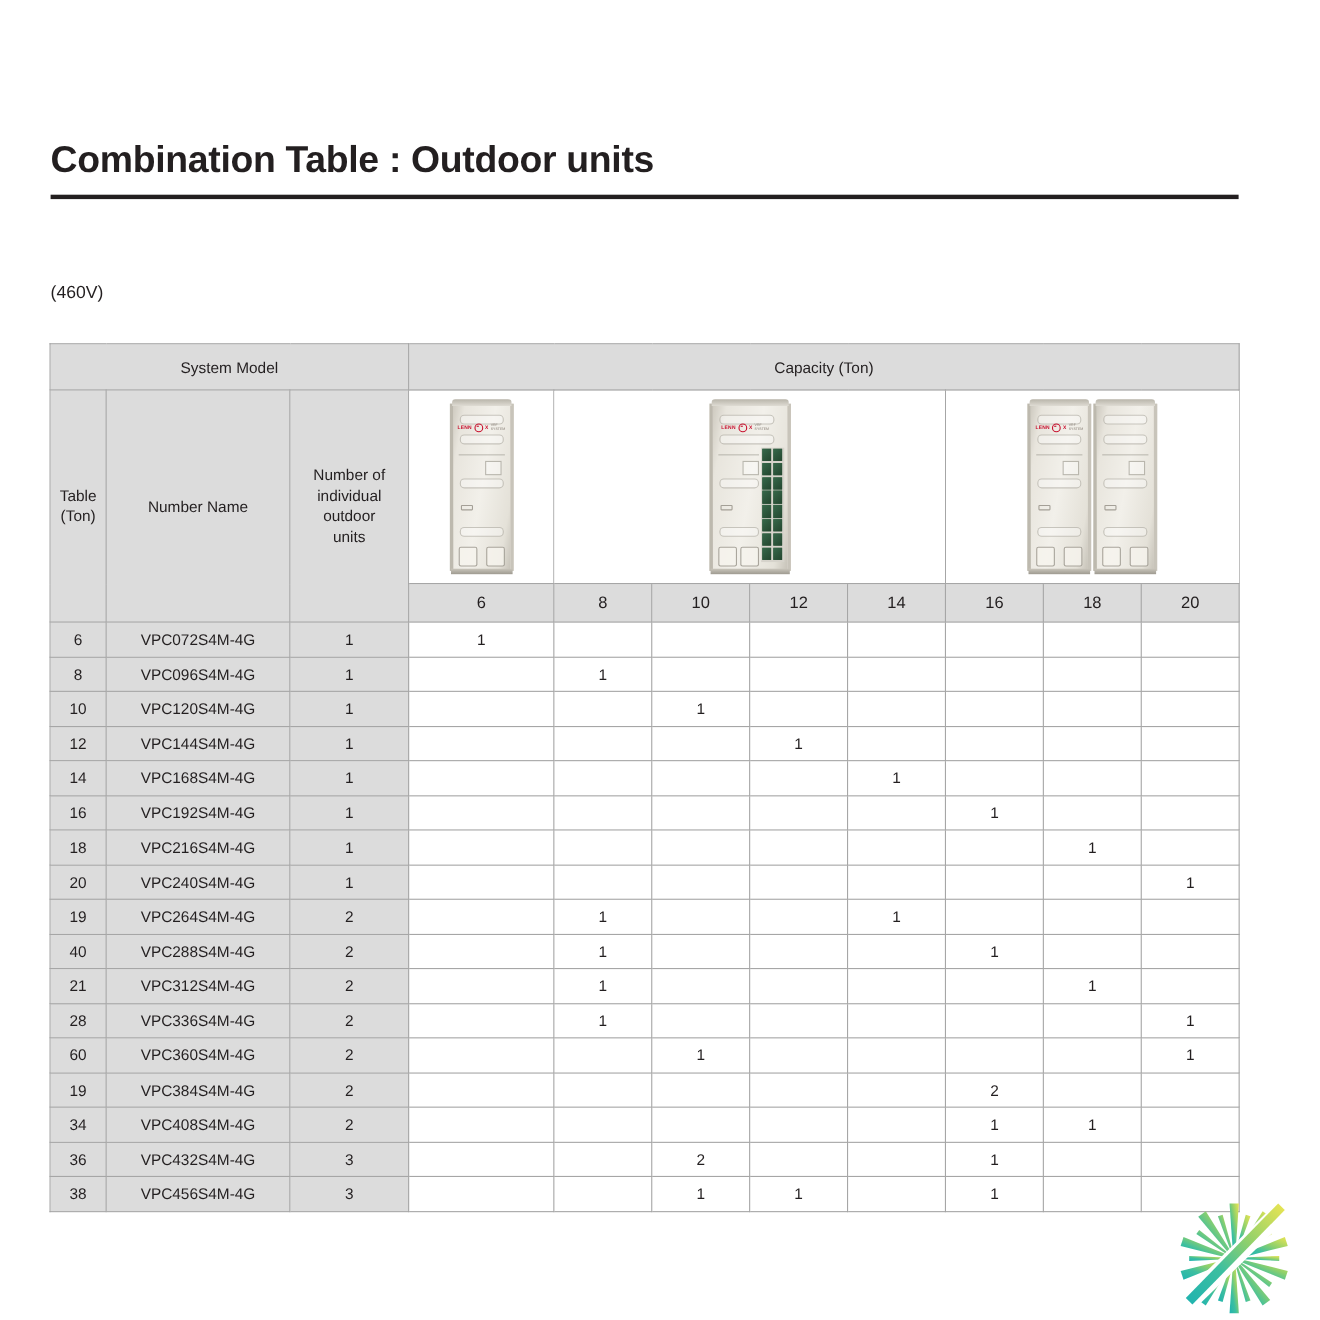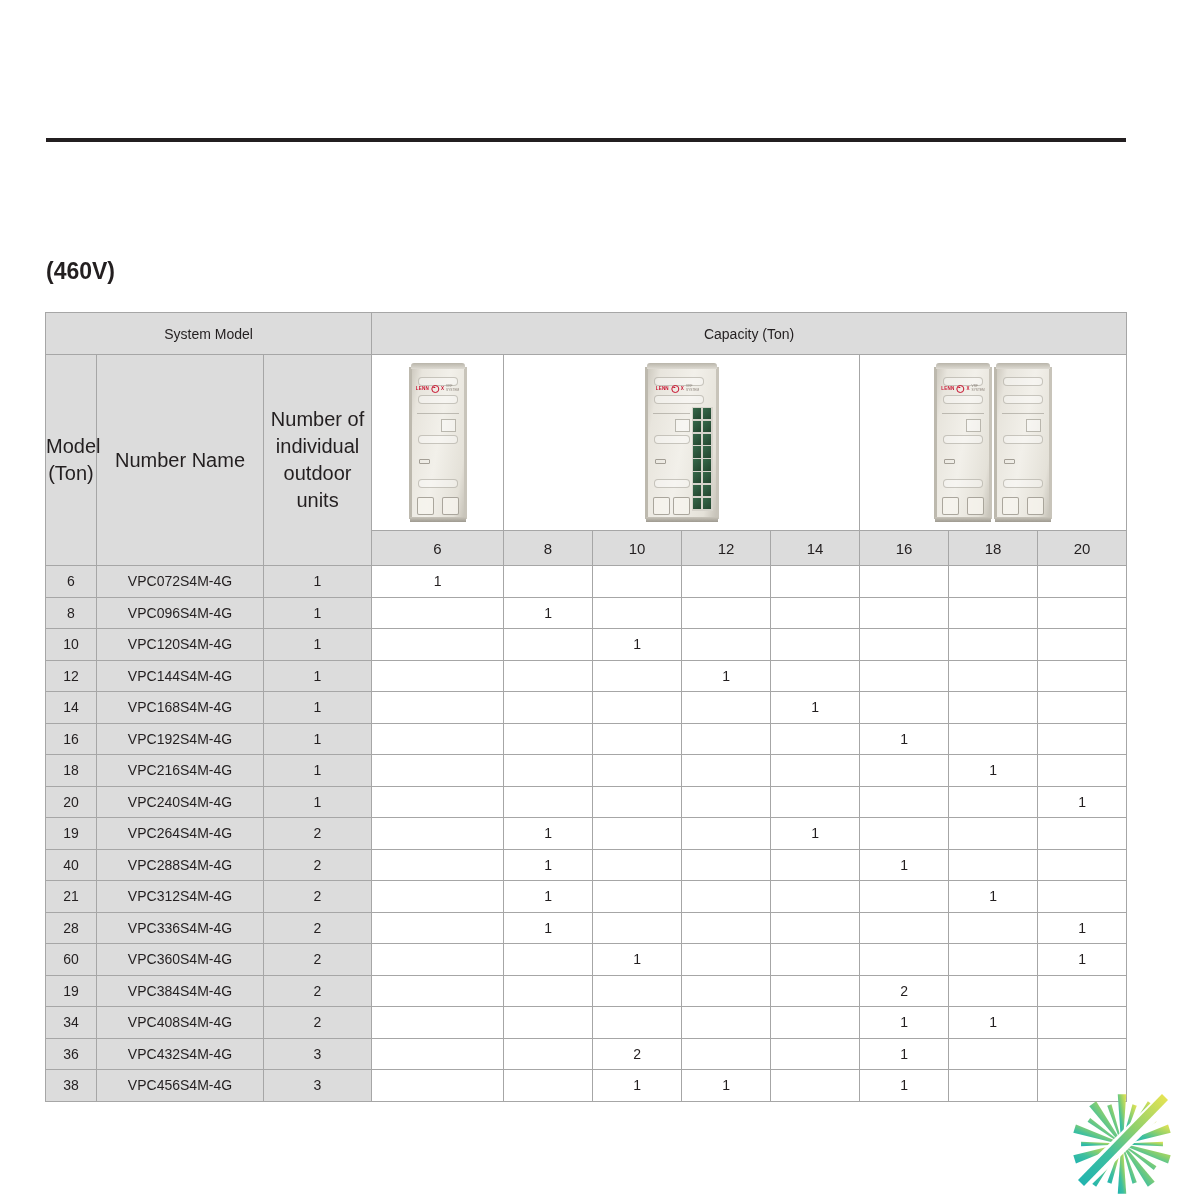--- a/index.html
+++ b/index.html
@@ -43,22 +43,22 @@
     margin-top: 12px;
     width: 1080px;
     height: 4px;
     background: #231f20;
   }
 
   .subtitle {
     position: absolute;
     left: 46px;
     top: 258px;
-    font-size: 23px;
-    font-weight: bold;
+    font-size: 16px;
+    font-weight: normal;
     color: #231f20;
   }
 
   
   .table-wrap {
     position: absolute;
     left: 45px;
     top: 312px;
     width: 1081px;
   }
@@ -80,21 +80,21 @@
   }
   .hdr {
     background: #dcdcdc;
   }
   .hdr-group {
     height: 41px;
     font-size: 14px;
   }
   .hdr-tall {
     height: 175px;
-    font-size: 20px;
+    font-size: 14px;
     line-height: 1.35;
     padding: 0 4px;
   }
   .hdr-num {
     height: 34px;
     font-size: 15px;
   }
   .rowhdr {
     background: #dcdcdc;
     height: 30.5px;
@@ -255,20 +255,21 @@
     height: 104px;
   }
   .brand-logo svg { display: block; }
 </style>
 </head>
 <body>
 
 <div class="page">
 
   <div class="title-block">
+    <h1 class="page-title">Combination Table : Outdoor units</h1>
     <div class="title-rule"></div>
   </div>
 
   <div class="subtitle">(460V)</div>
 
   <div class="table-wrap">
     <table class="combi">
       <colgroup>
         <col class="c-capa">
           <col class="c-model">
@@ -282,21 +283,21 @@
           <col class="c-d">
           <col class="c-d">
       </colgroup>
       <thead>
         <tr>
           <th class="hdr hdr-group" colspan="3">System Model</th>
           <th class="hdr hdr-group" colspan="8">Capacity (Ton)</th>
         </tr>
         <tr>
           <th class="hdr hdr-tall" rowspan="2">
-            <div>Model</div>
+            <div>Table</div>
             <div>(Ton)</div>
           </th>
           <th class="hdr hdr-tall" rowspan="2">Number Name</th>
           <th class="hdr hdr-tall" rowspan="2">
             <div>Number of</div>
             <div>individual</div>
             <div>outdoor</div>
             <div>units</div>
           </th>
 

